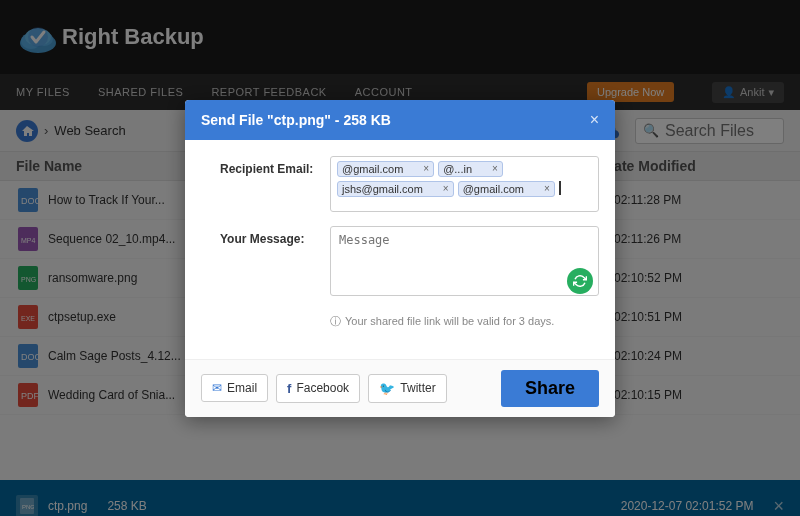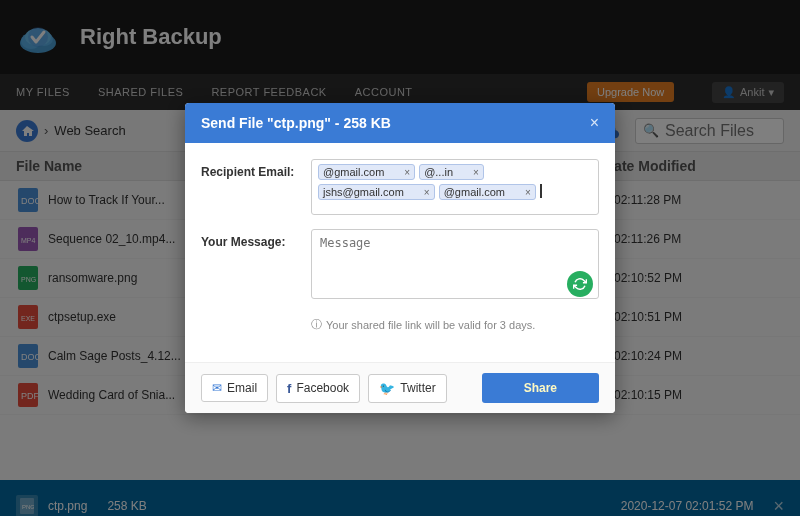--- a/index.html
+++ b/index.html
@@ -9,21 +9,21 @@
     .header {
       background: #1a1a1a;
       display: flex;
       align-items: center;
       padding: 10px 16px;
       height: 74px;
     }
     .logo-area {
       display: flex;
       align-items: center;
-      gap: 20px;
+      gap: 2px;
     }
     .logo-icon {
       width: 44px;
       height: 44px;
     }
     .logo-text {
       color: white;
       font-size: 22px;
     }
     .logo-text strong {
@@ -229,20 +229,21 @@
       font-weight: bold;
     }
     .modal-close {
       cursor: pointer;
       font-size: 16px;
       color: rgba(255,255,255,0.8);
       line-height: 1;
     }
     .modal-body {
       padding: 16px;
+      margin-left: 19px;
     }
     .form-row {
       display: flex;
       align-items: flex-start;
       margin-bottom: 14px;
       gap: 10px;
     }
     .form-label {
       font-size: 12px;
       color: #333;
@@ -340,25 +341,25 @@
       border: 1px solid #ccc;
       border-radius: 3px;
       font-size: 12px;
       cursor: pointer;
       background: white;
       color: #333;
     }
     .modal-spacer { flex: 1; }
     .share-btn {
       background: #3a7bd5;
-      color: #fef9c3;
+      color: #000000;
       border: none;
-      padding: 8px 42px;
-      border-radius: 3px;
-      font-size: 12px;
+      padding: 8px 24px;
+      border-radius: 3px;
+      font-size: 18px;
       cursor: pointer;
       font-weight: bold;
     }
   </style>
 </head>
 <body>
 
 <div class="header">
   <div class="logo-area">
     <svg class="logo-icon" viewBox="0 0 44 44">

